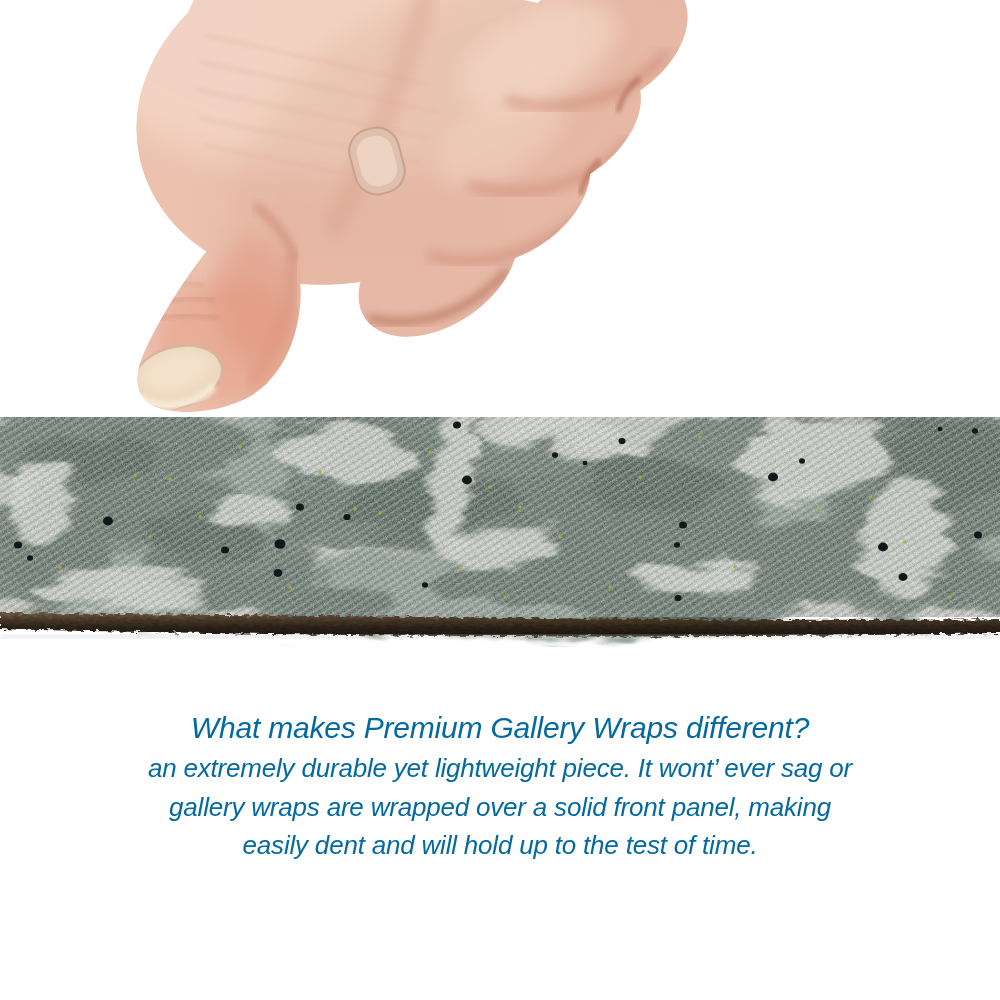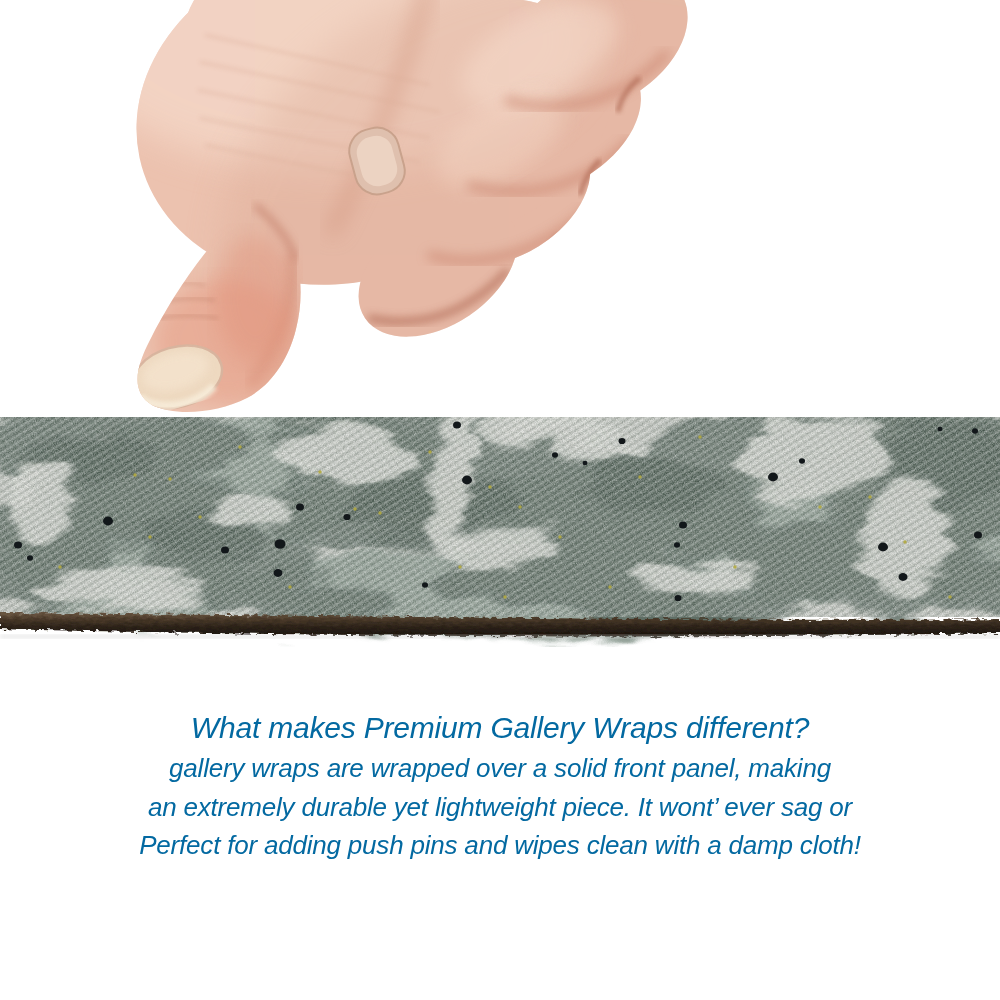--- a/index.html
+++ b/index.html
@@ -250,17 +250,17 @@
         <circle cx="905" cy="125" r="1.7" fill="#b3aa3e" opacity="0.9"></circle>
         <circle cx="950" cy="180" r="1.7" fill="#b3aa3e" opacity="0.9"></circle>
       </g>
 
     <path filter="url(#fuzz)" fill="url(#edgeG)" d="M0,196 C150,197 400,200 650,202 C800,203 950,203 1000,202 L1000,216 C850,219 600,221 350,218 C200,216 80,214 0,212 Z"></path>
     <rect x="0" y="218" width="1000" height="3" fill="#c9c9c9" opacity="0.55" filter="url(#softsh)"></rect>
   </svg>
 
   <div class="copy">
     <h2>What makes Premium Gallery Wraps different?</h2>
+    <p>an extremely durable yet lightweight piece. It wont’ ever sag or</p>
     <p>gallery wraps are wrapped over a solid front panel, making</p>
-    <p>an extremely durable yet lightweight piece. It wont’ ever sag or</p>
-    <p>Perfect for adding push pins and wipes clean with a damp cloth!</p>
+    <p>easily dent and will hold up to the test of time.</p>
   </div>
 </div>
 
 </body></html>

